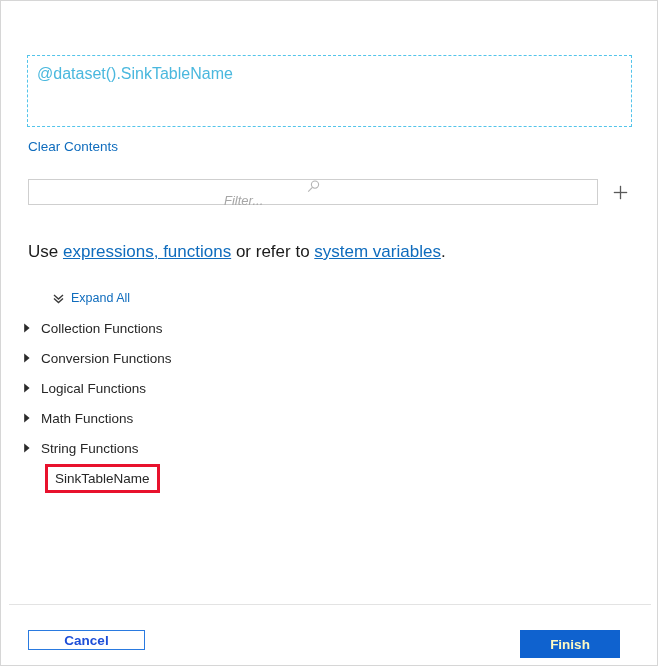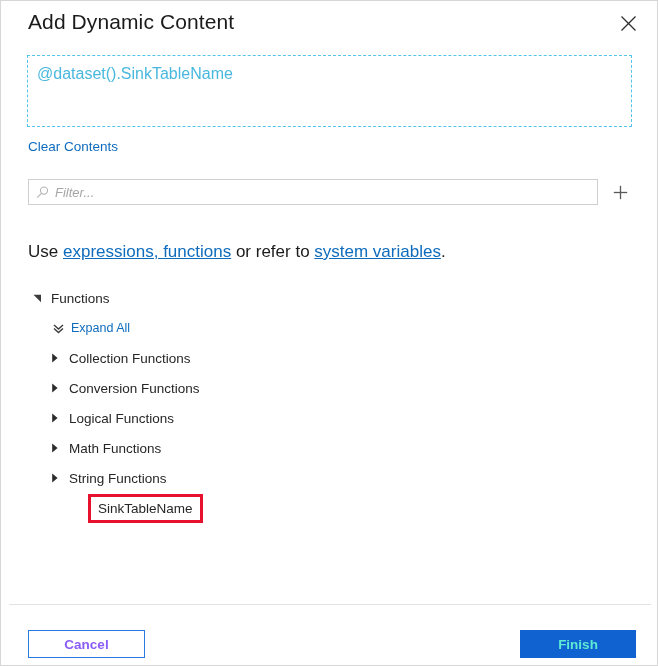--- a/index.html
+++ b/index.html
@@ -89,20 +89,21 @@
     position: absolute;
     left: 27px;
     top: 178px;
     width: 570px;
     height: 26px;
     box-sizing: border-box;
     border: 1px solid #cfcfcf;
     background: #ffffff;
     display: flex;
     align-items: center;
+    flex-direction: column;
   }
   .filter-icon {
     width: 26px;
     display: flex;
     align-items: center;
     justify-content: center;
     flex: none;
   }
   .filter-input {
     border: none;
@@ -160,22 +161,22 @@
   }
   .tree-row {
     position: relative;
     height: 30px;
     display: flex;
     align-items: center;
     cursor: pointer;
   }
   .row-group  { padding-left: 32px; }
   .row-expand { padding-left: 52px; }
-  .row-child  { padding-left: 50px; text-align: right; }
-  .row-param  { padding-left: 72px; margin-left: 23px; }
+  .row-child  { padding-left: 22px; text-align: right; }
+  .row-param  { padding-left: 52px; }
 
   .tw {
     width: 18px;
     flex: none;
     display: flex;
     align-items: center;
     justify-content: flex-start;
   }
   .tree-label {
     font-size: 13.5px;
@@ -200,62 +201,53 @@
     top: 603px;
     width: 642px;
     height: 1px;
     background: #e3e3e3;
   }
   .btn-cancel {
     position: absolute;
     left: 27px;
     top: 629px;
     width: 117px;
-    height: 28px;
+    height: 20px;
     box-sizing: border-box;
     background: #ffffff;
     border: 1px solid #2a7ae0;
-    color: #8b5cf6;
+    color: #1d4ed8;
     font-family: "Liberation Sans", sans-serif;
     font-size: 13.5px;
     font-weight: 700;
     cursor: pointer;
     padding: 0;
   }
   .btn-finish {
     position: absolute;
     left: 519px;
     top: 629px;
-    width: 116px;
+    width: 100px;
     height: 28px;
     box-sizing: border-box;
     background: #0f62cf;
     border: 1px solid #0f62cf;
-    color: #5eead4;
+    color: #fef9c3;
     font-family: "Liberation Sans", sans-serif;
     font-size: 13.5px;
     font-weight: 700;
     cursor: pointer;
     padding: 0;
   }
 </style>
 </head>
 <body>
 
 <div id="dialog">
 
-  <div class="header">
-    <div class="title">Add Dynamic Content</div>
-    <button class="close-btn" aria-label="Close">
-      <svg width="17" height="17" viewBox="0 0 17 17">
-        <line x1="1.5" y1="1.5" x2="15.5" y2="15.5" stroke="#2b2b2b" stroke-width="1.3"></line>
-        <line x1="15.5" y1="1.5" x2="1.5" y2="15.5" stroke="#2b2b2b" stroke-width="1.3"></line>
-      </svg>
-    </button>
-  </div>
 
   <div class="expr-box">
     <div class="expr-text">@dataset().SinkTableName</div>
   </div>
 
   <a class="clear-link">Clear Contents</a>
 
   <div class="filter-wrap">
     <span class="filter-icon">
       <svg width="13" height="13" viewBox="0 0 13 13">
@@ -270,28 +262,20 @@
     <svg width="15" height="15" viewBox="0 0 15 15">
       <line x1="7.5" y1="0.8" x2="7.5" y2="14.2" stroke="#595959" stroke-width="1.3"></line>
       <line x1="0.8" y1="7.5" x2="14.2" y2="7.5" stroke="#595959" stroke-width="1.3"></line>
     </svg>
   </button>
 
   <div class="help-line"><span>Use </span><a>expressions, functions</a><span> or refer to </span><a>system variables</a><span>.</span></div>
 
   <div class="tree">
 
-    <div class="tree-row row-group">
-      <span class="tw">
-        <svg width="9" height="9" viewBox="0 0 9 9">
-          <path d="M0.5 0.8 L8 0.8 L8 8.2 Z" fill="#3b3b3b"></path>
-        </svg>
-      </span>
-      <span class="tree-label">Functions</span>
-    </div>
 
     <div class="tree-row row-expand">
       <span class="tw">
         <svg width="11" height="11" viewBox="0 0 11 11">
           <polyline points="1,2 5.5,6 10,2" fill="none" stroke="#3b3b3b" stroke-width="1.4"></polyline>
           <polyline points="1,5.6 5.5,9.6 10,5.6" fill="none" stroke="#3b3b3b" stroke-width="1.4"></polyline>
         </svg>
       </span>
       <span class="tree-label link">Expand All</span>
     </div>

